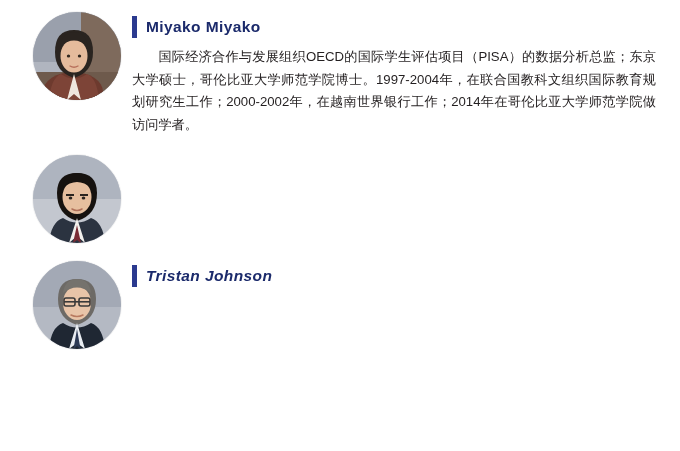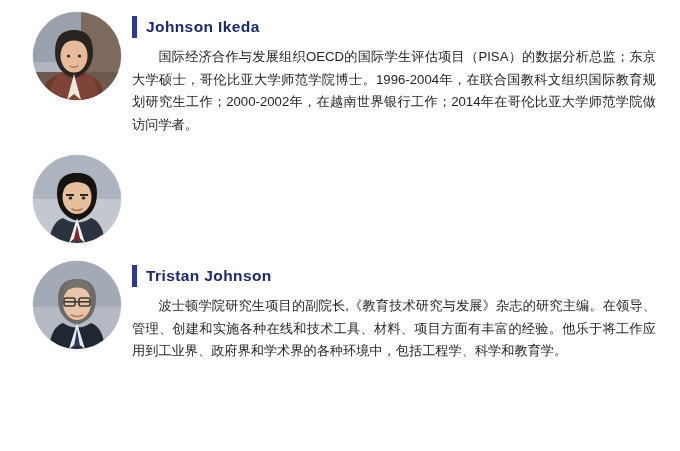--- a/index.html
+++ b/index.html
@@ -21,20 +21,21 @@
     box-sizing: border-box;
     padding: 10px 18px 10px 22px;
   }
   .profile {
     display: flex;
     align-items: flex-start;
     margin-bottom: 16px;
   }
   .profile:last-child {
     margin-bottom: 8px;
+    font-style: italic;
   }
   .avatar-wrap {
     flex: 0 0 auto;
     width: 110px;
     display: flex;
     justify-content: center;
     padding-top: 2px;
   }
   .avatar {
     width: 88px;
@@ -105,23 +106,23 @@
           <ellipse cx="46.5" cy="44" rx="1.7" ry="1.5" fill="#33281f"></ellipse>
           <path d="M37 54 q4 2.5 8 0" stroke="#b8715c" stroke-width="1.4" fill="none" stroke-linecap="round"></path>
           <path d="M28 62 q13 9 26 0 q10 4 12 26 l-50 0 q2 -22 12 -26 z" fill="#7d4437"></path>
           <path d="M41 62 l-7 26 l7 -6 l7 6 l-7 -26 z" fill="#efe6dd"></path>
         </svg>
       </div>
     </div>
     <div class="content">
       <div class="name-bar">
         <span class="name-accent"></span>
-        <span class="name-text">Johnson Ikeda</span>
+        <span class="name-text">Miyako Miyako</span>
       </div>
-      <div class="bio">国际经济合作与发展组织OECD的国际学生评估项目（PISA）的数据分析总监；东京大学硕士，哥伦比亚大学师范学院博士。1996-2004年，在联合国教科文组织国际教育规划研究生工作；2000-2002年，在越南世界银行工作；2014年在哥伦比亚大学师范学院做访问学者。</div>
+      <div class="bio">国际经济合作与发展组织OECD的国际学生评估项目（PISA）的数据分析总监；东京大学硕士，哥伦比亚大学师范学院博士。1997-2004年，在联合国教科文组织国际教育规划研究生工作；2000-2002年，在越南世界银行工作；2014年在哥伦比亚大学师范学院做访问学者。</div>
     </div>
   </div>
 
   <div class="profile">
     <div class="avatar-wrap">
       <div class="avatar">
         <svg viewBox="0 0 88 88" aria-hidden="true">
           <rect x="0" y="0" width="88" height="88" fill="#c3c7cf"></rect>
           <rect x="0" y="0" width="88" height="44" fill="#aeb4bf"></rect>
           <path d="M24 38 q0 -20 20 -20 q20 0 20 20 q0 22 -20 28 q-20 -6 -20 -28 z" fill="#16120f"></path>
@@ -159,17 +160,16 @@
           <path d="M44 62 l-8 26 l8 -6 l8 6 l-8 -26 z" fill="#e9edf2"></path>
           <path d="M44 68 l-3.5 20 l3.5 -3 l3.5 3 l-3.5 -20 z" fill="#2d3a55"></path>
         </svg>
       </div>
     </div>
     <div class="content">
       <div class="name-bar">
         <span class="name-accent"></span>
         <span class="name-text">Tristan Johnson</span>
       </div>
-      <div class="bio">波士顿学院研究生项目的副院长,《教育技术研究与发展》杂志的研究主编。在领导、管理、创建和实施各种在线和技术工具、材料、项目方面有丰富的经验。他乐于将工作应用到工业界、政府界和学术界的各种环境中，包括工程学、科学和教育学。</div>
     </div>
   </div>
 
 </div>
 
 </body></html>

